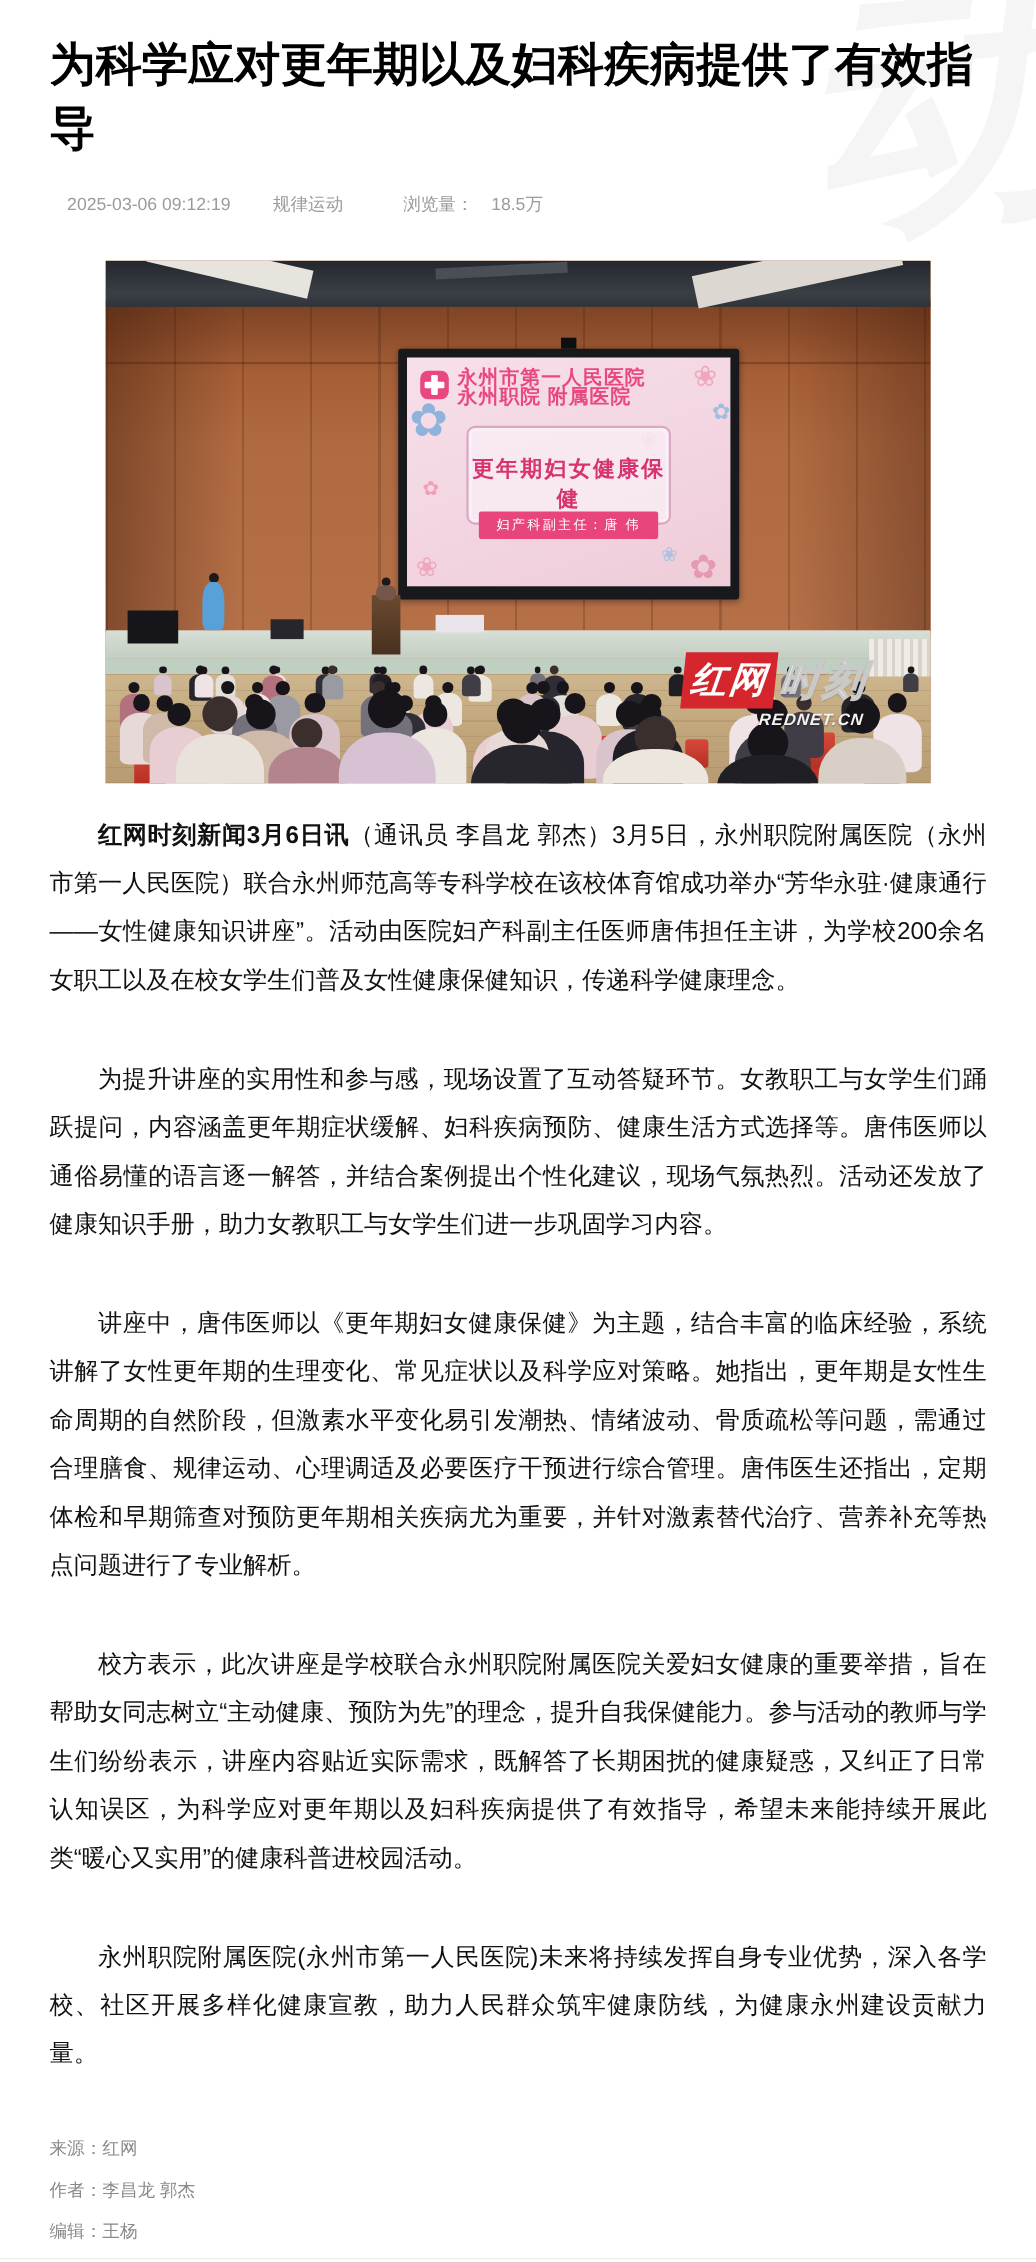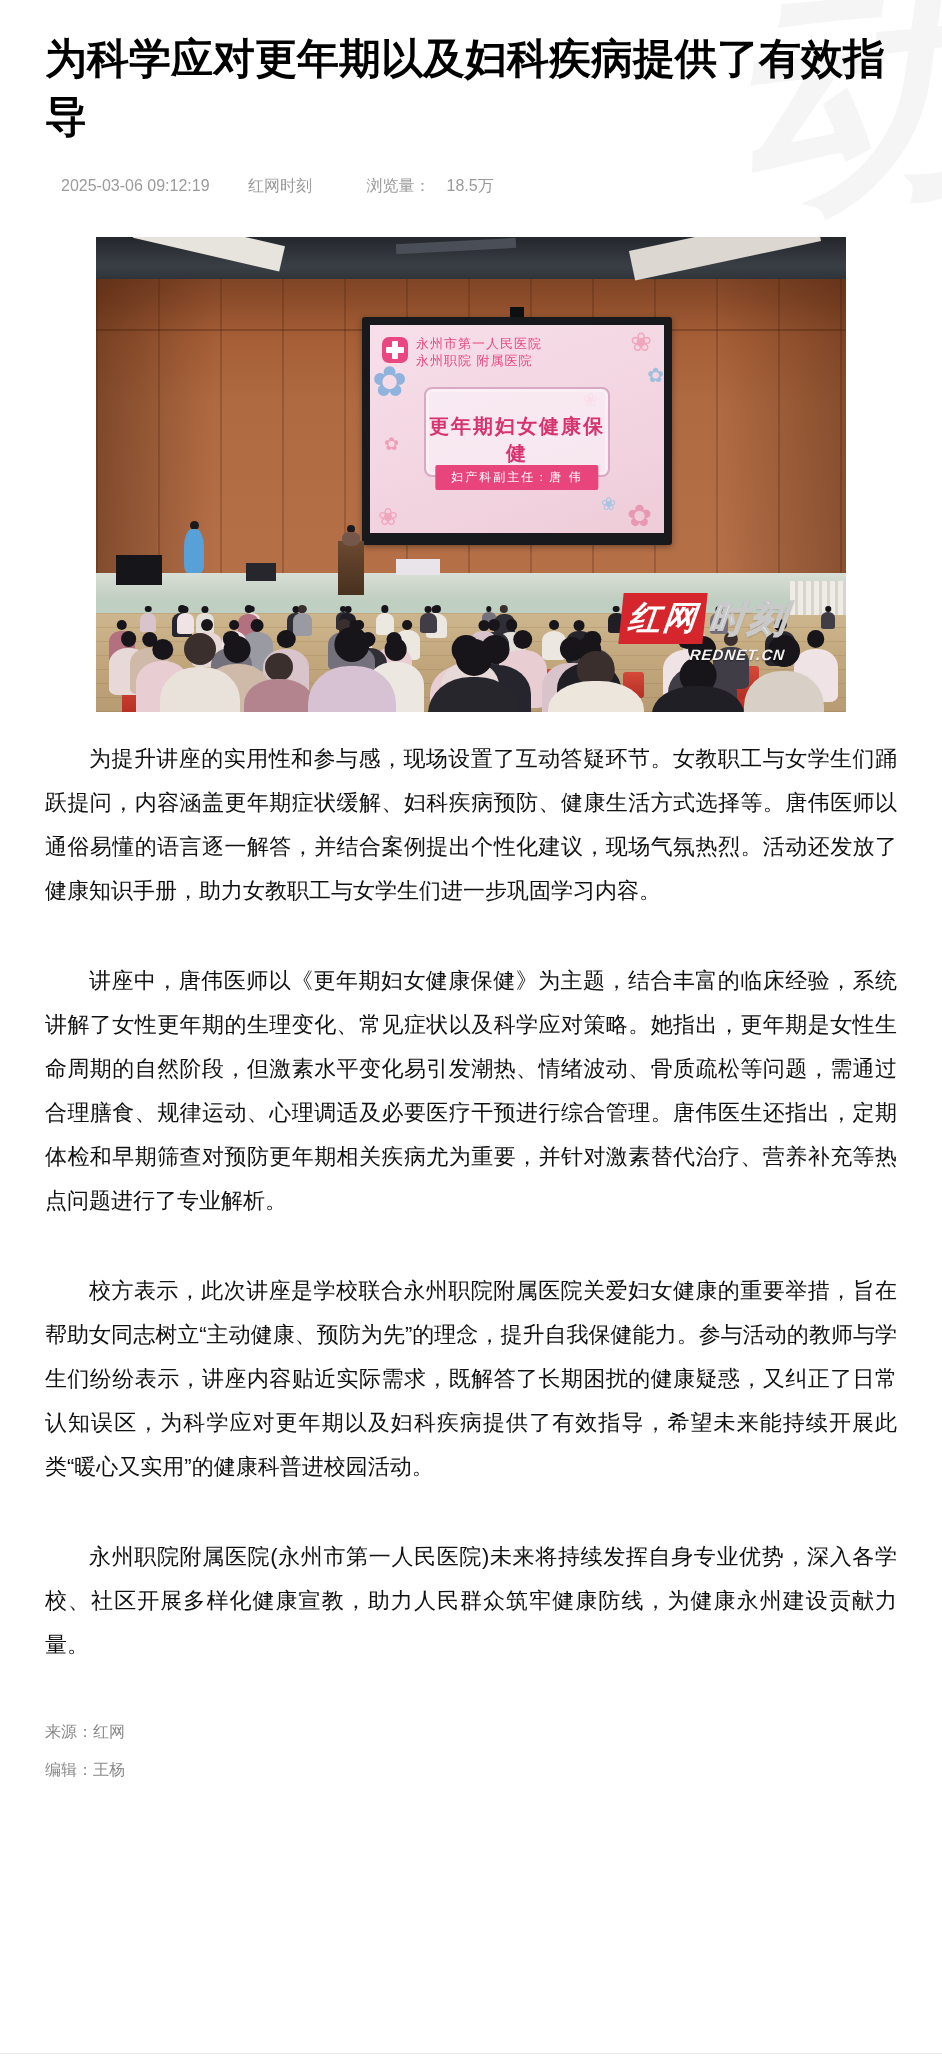--- a/index.html
+++ b/index.html
@@ -26,21 +26,21 @@
       linear-gradient(180deg,#7c4324 0,#8d4d2b 28px,#a55e36 64px,#b06a41 130px,#b57048 100%);}
   .wall-seam{position:absolute;left:0;top:92px;width:100%;height:2px;background:rgba(52,20,6,.28);}
   .screen{position:absolute;left:266px;top:80px;width:310px;height:228px;background:#17191d;
     border-radius:3px;padding:8px 8px 12px 8px;box-sizing:border-box;z-index:2;box-shadow:0 2px 6px rgba(0,0,0,.35);}
   .screen-notch{position:absolute;left:50%;top:-10px;width:14px;height:10px;background:#0e0f12;transform:translateX(-50%);}
   .slide{position:relative;width:100%;height:100%;overflow:hidden;
     background:linear-gradient(160deg,#f7dfe9 0%,#f2d5e1 55%,#eeccd8 100%);}
   .hosp-logo{position:absolute;top:12px;left:12px;width:26px;height:26px;background:#e8487f;border-radius:7px;}
   .hosp-logo::before{content:"";position:absolute;left:50%;top:4px;bottom:4px;width:6px;background:#fff;transform:translateX(-50%);border-radius:1px;}
   .hosp-logo::after{content:"";position:absolute;top:50%;left:4px;right:4px;height:6px;background:#fff;transform:translateY(-50%);border-radius:1px;}
-  .hosp-text{position:absolute;top:10px;left:46px;color:#e8487f;font-weight:400;font-size:13px;line-height:17px;letter-spacing:1px;}
+  .hosp-text{position:absolute;top:10px;left:46px;color:#e8487f;font-weight:700;font-size:18px;line-height:17px;letter-spacing:1px;}
   .panel{position:absolute;left:54px;right:54px;top:62px;height:86px;background:rgba(250,240,246,.72);
     border:2px solid #d8a8c4;border-radius:8px;box-shadow:inset 0 0 0 3px rgba(252,244,248,.55);}
   .slide-title{margin-top:24px;text-align:center;font-size:20px;font-weight:700;color:#d6336f;letter-spacing:2px;}
   .slide-dots{text-align:center;color:#d6336f;font-size:8px;letter-spacing:2px;}
   .strip{position:absolute;left:50%;top:140px;transform:translateX(-50%);background:#e8457c;color:#fff;
     font-size:12px;padding:4px 16px;letter-spacing:2px;border-radius:2px;white-space:nowrap;z-index:2;}
   .flower{position:absolute;line-height:1;pointer-events:none;}
   .f1{left:2px;top:36px;font-size:42px;color:#8fb3dc;}
   .f2{right:12px;top:4px;font-size:26px;color:#f0a7bd;}
   .f3{right:0px;top:40px;font-size:20px;color:#9fbede;}
@@ -90,21 +90,21 @@
 <body>
 
 <div class="page">
   <div class="bg-mark">动</div>
 
   <div class="content">
     <h1 class="title">为科学应对更年期以及妇科疾病提供了有效指导</h1>
 
     <div class="meta">
       <span>2025-03-06 09:12:19</span>
-      <span>红网时刻</span>
+      <span>规律运动</span>
       <span class="views"><span>浏览量：</span><span>18.5万</span></span>
     </div>
 
     <div class="photo">
       <div class="wall"></div>
       <div class="wall-seam"></div>
       <div class="ceiling"></div>
       <div class="beamL"></div>
       <div class="beamR"></div>
       <div class="beamC"></div>
@@ -423,26 +423,28 @@
           </div>
         </div>
 
       <div class="rn">
         <span class="rn-box">红网</span><span class="rn-shi">时刻</span>
         <span class="rn-domain">REDNET.CN</span>
       </div>
     </div>
 
     <div class="article">
+      <p class="para"><span class="lead">红网时刻新闻3月6日讯</span><span>（通讯员 李昌龙 郭杰）3月5日，永州职院附属医院（永州市第一人民医院）联合永州师范高等专科学校在该校体育馆成功举办“芳华永驻·健康通行——女性健康知识讲座”。活动由医院妇产科副主任医师唐伟担任主讲，为学校200余名女职工以及在校女学生们普及女性健康保健知识，传递科学健康理念。</span></p>
       <p class="para">为提升讲座的实用性和参与感，现场设置了互动答疑环节。女教职工与女学生们踊跃提问，内容涵盖更年期症状缓解、妇科疾病预防、健康生活方式选择等。唐伟医师以通俗易懂的语言逐一解答，并结合案例提出个性化建议，现场气氛热烈。活动还发放了健康知识手册，助力女教职工与女学生们进一步巩固学习内容。</p>
       <p class="para">讲座中，唐伟医师以《更年期妇女健康保健》为主题，结合丰富的临床经验，系统讲解了女性更年期的生理变化、常见症状以及科学应对策略。她指出，更年期是女性生命周期的自然阶段，但激素水平变化易引发潮热、情绪波动、骨质疏松等问题，需通过合理膳食、规律运动、心理调适及必要医疗干预进行综合管理。唐伟医生还指出，定期体检和早期筛查对预防更年期相关疾病尤为重要，并针对激素替代治疗、营养补充等热点问题进行了专业解析。</p>
       <p class="para">校方表示，此次讲座是学校联合永州职院附属医院关爱妇女健康的重要举措，旨在帮助女同志树立“主动健康、预防为先”的理念，提升自我保健能力。参与活动的教师与学生们纷纷表示，讲座内容贴近实际需求，既解答了长期困扰的健康疑惑，又纠正了日常认知误区，为科学应对更年期以及妇科疾病提供了有效指导，希望未来能持续开展此类“暖心又实用”的健康科普进校园活动。</p>
       <p class="para">永州职院附属医院(永州市第一人民医院)未来将持续发挥自身专业优势，深入各学校、社区开展多样化健康宣教，助力人民群众筑牢健康防线，为健康永州建设贡献力量。</p>
     </div>
 
     <div class="footer">
       <div><span>来源：</span><span>红网</span></div>
+      <div><span>作者：</span><span>李昌龙 郭杰</span></div>
       <div><span>编辑：</span><span>王杨</span></div>
     </div>
   </div>
 
   <div class="bottom-divider"></div>
 </div>
 
 </body></html>

